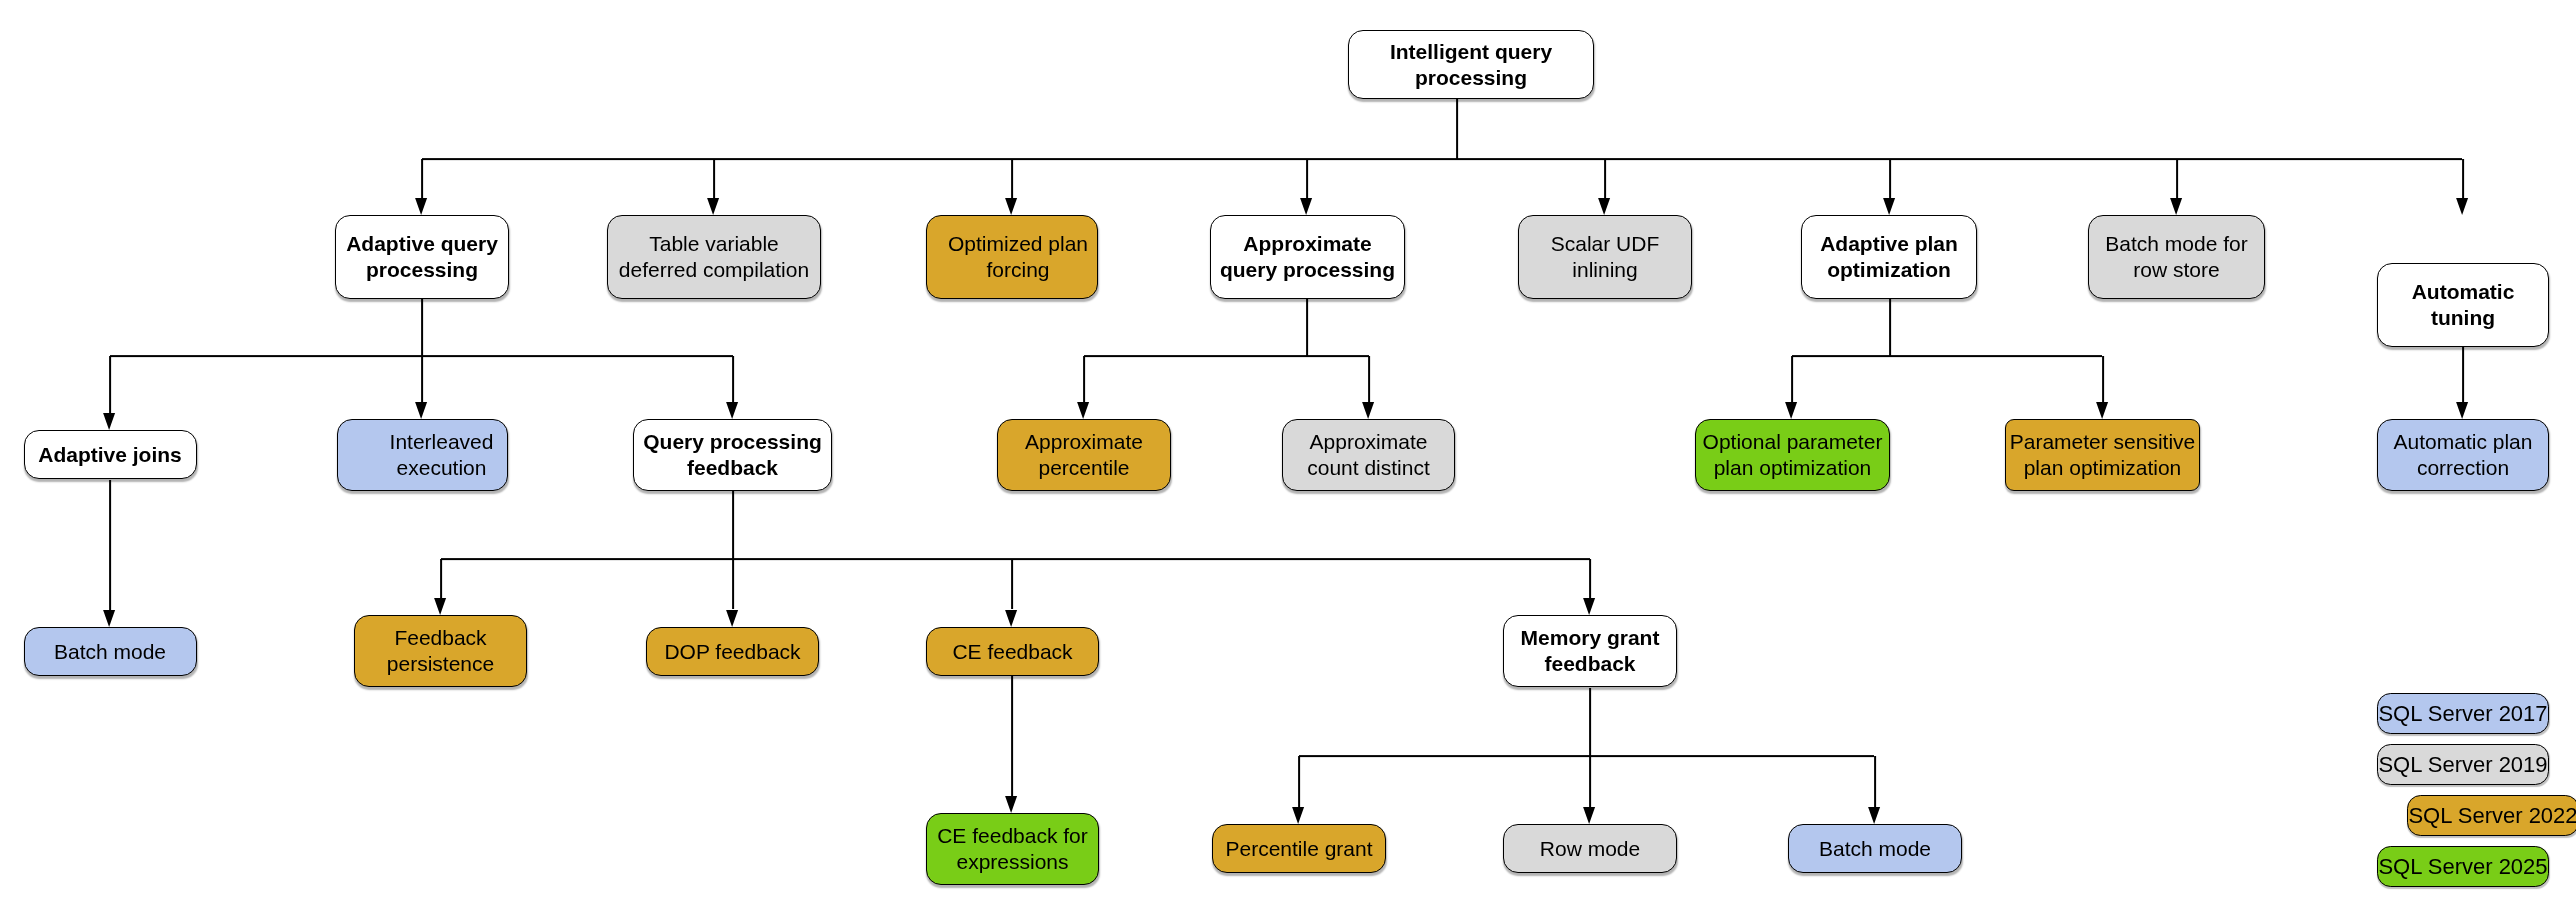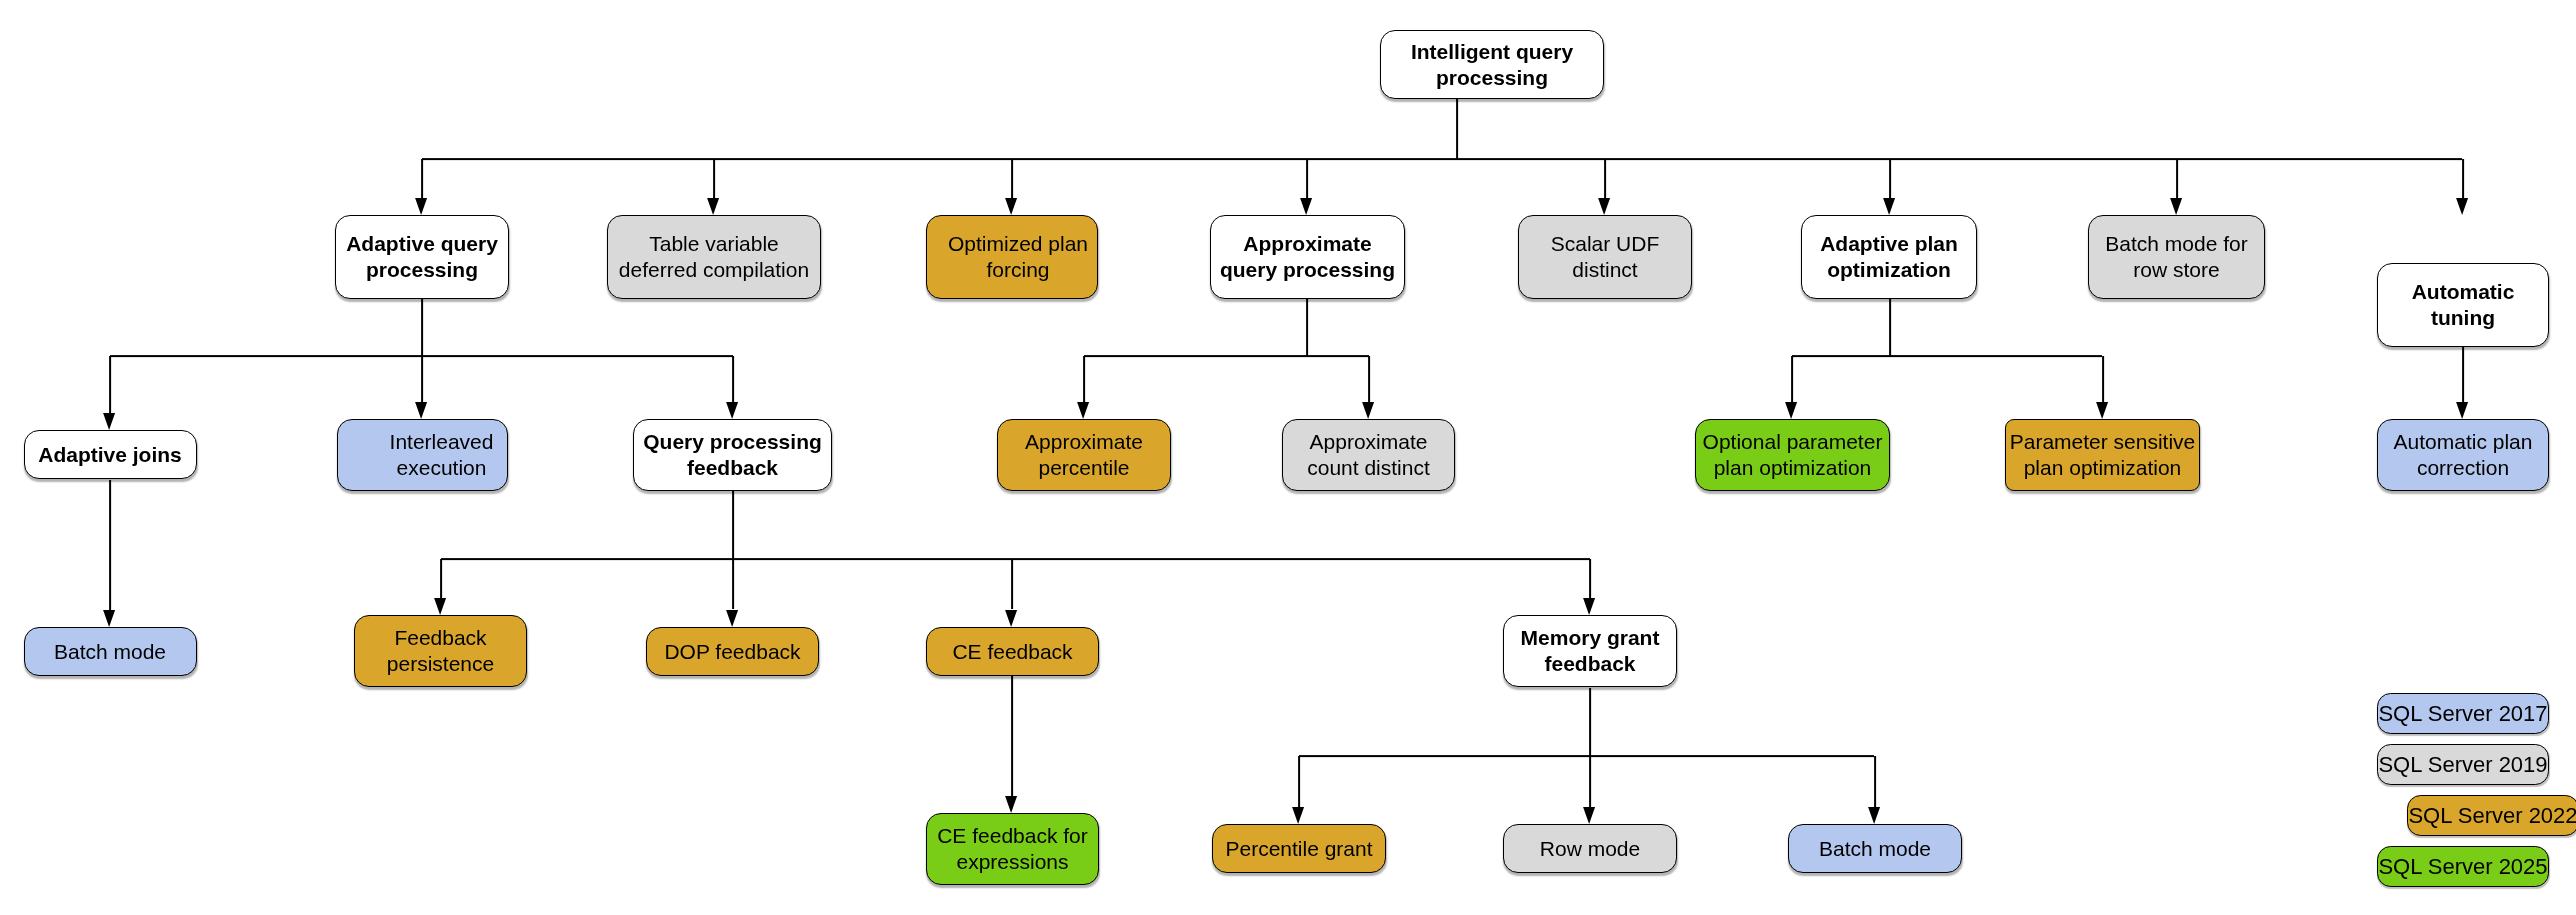--- a/index.html
+++ b/index.html
@@ -90,33 +90,33 @@
     <div class="vl" style="left:1590px;top:688px;height:68px;"></div>
     <div class="hl" style="left:1299px;top:756px;width:575px;"></div>
     <div class="vl" style="left:1299px;top:756px;height:54px;"></div>
       <div class="ar" style="left:1299px;top:807px;"></div>
     <div class="vl" style="left:1590px;top:756px;height:54px;"></div>
       <div class="ar" style="left:1590px;top:807px;"></div>
     <div class="vl" style="left:1875px;top:756px;height:54px;"></div>
       <div class="ar" style="left:1875px;top:807px;"></div>
   </div>
 
-  <div class="node bold" style="left: 1348px; top: 30px; width: 224px; height: 69px; background-color: rgb(255, 255, 255); margin-left: 32px;">Intelligent query
+  <div class="node bold" style="left: 1348px; top: 30px; width: 246px; height: 69px; background-color: rgb(255, 255, 255);">Intelligent query
 processing</div>
 
   <div class="node bold" style="left: 335px; top: 215px; width: 174px; height: 84px; background-color: rgb(255, 255, 255);">Adaptive query
 processing</div>
   <div class="node" style="left: 607px; top: 215px; width: 214px; height: 84px; background-color: rgb(217, 217, 217);">Table variable
 deferred compilation</div>
   <div class="node" style="left: 926px; top: 215px; width: 172px; height: 84px; background-color: rgb(217, 166, 43); padding-left: 12px;">Optimized plan
 forcing</div>
   <div class="node bold" style="left: 1210px; top: 215px; width: 195px; height: 84px; background-color: rgb(255, 255, 255);">Approximate
 query processing</div>
   <div class="node" style="left: 1518px; top: 215px; width: 174px; height: 84px; background-color: rgb(217, 217, 217);">Scalar UDF
-distinct</div>
+inlining</div>
   <div class="node bold" style="left: 1801px; top: 215px; width: 176px; height: 84px; background-color: rgb(255, 255, 255);">Adaptive plan
 optimization</div>
   <div class="node" style="left: 2088px; top: 215px; width: 177px; height: 84px; background-color: rgb(217, 217, 217);">Batch mode for
 row store</div>
   <div class="node bold" style="left: 2377px; top: 215px; width: 172px; height: 84px; background-color: rgb(255, 255, 255); margin-top: 48px;">Automatic
 tuning</div>
 
   <div class="node bold" style="left: 23.5px; top: 430px; width: 173px; height: 49px; background-color: rgb(255, 255, 255);">Adaptive joins</div>
   <div class="node" style="left: 337px; top: 419px; width: 171px; height: 72px; background-color: rgb(180, 199, 238); padding-left: 38px;">Interleaved
 execution</div>

